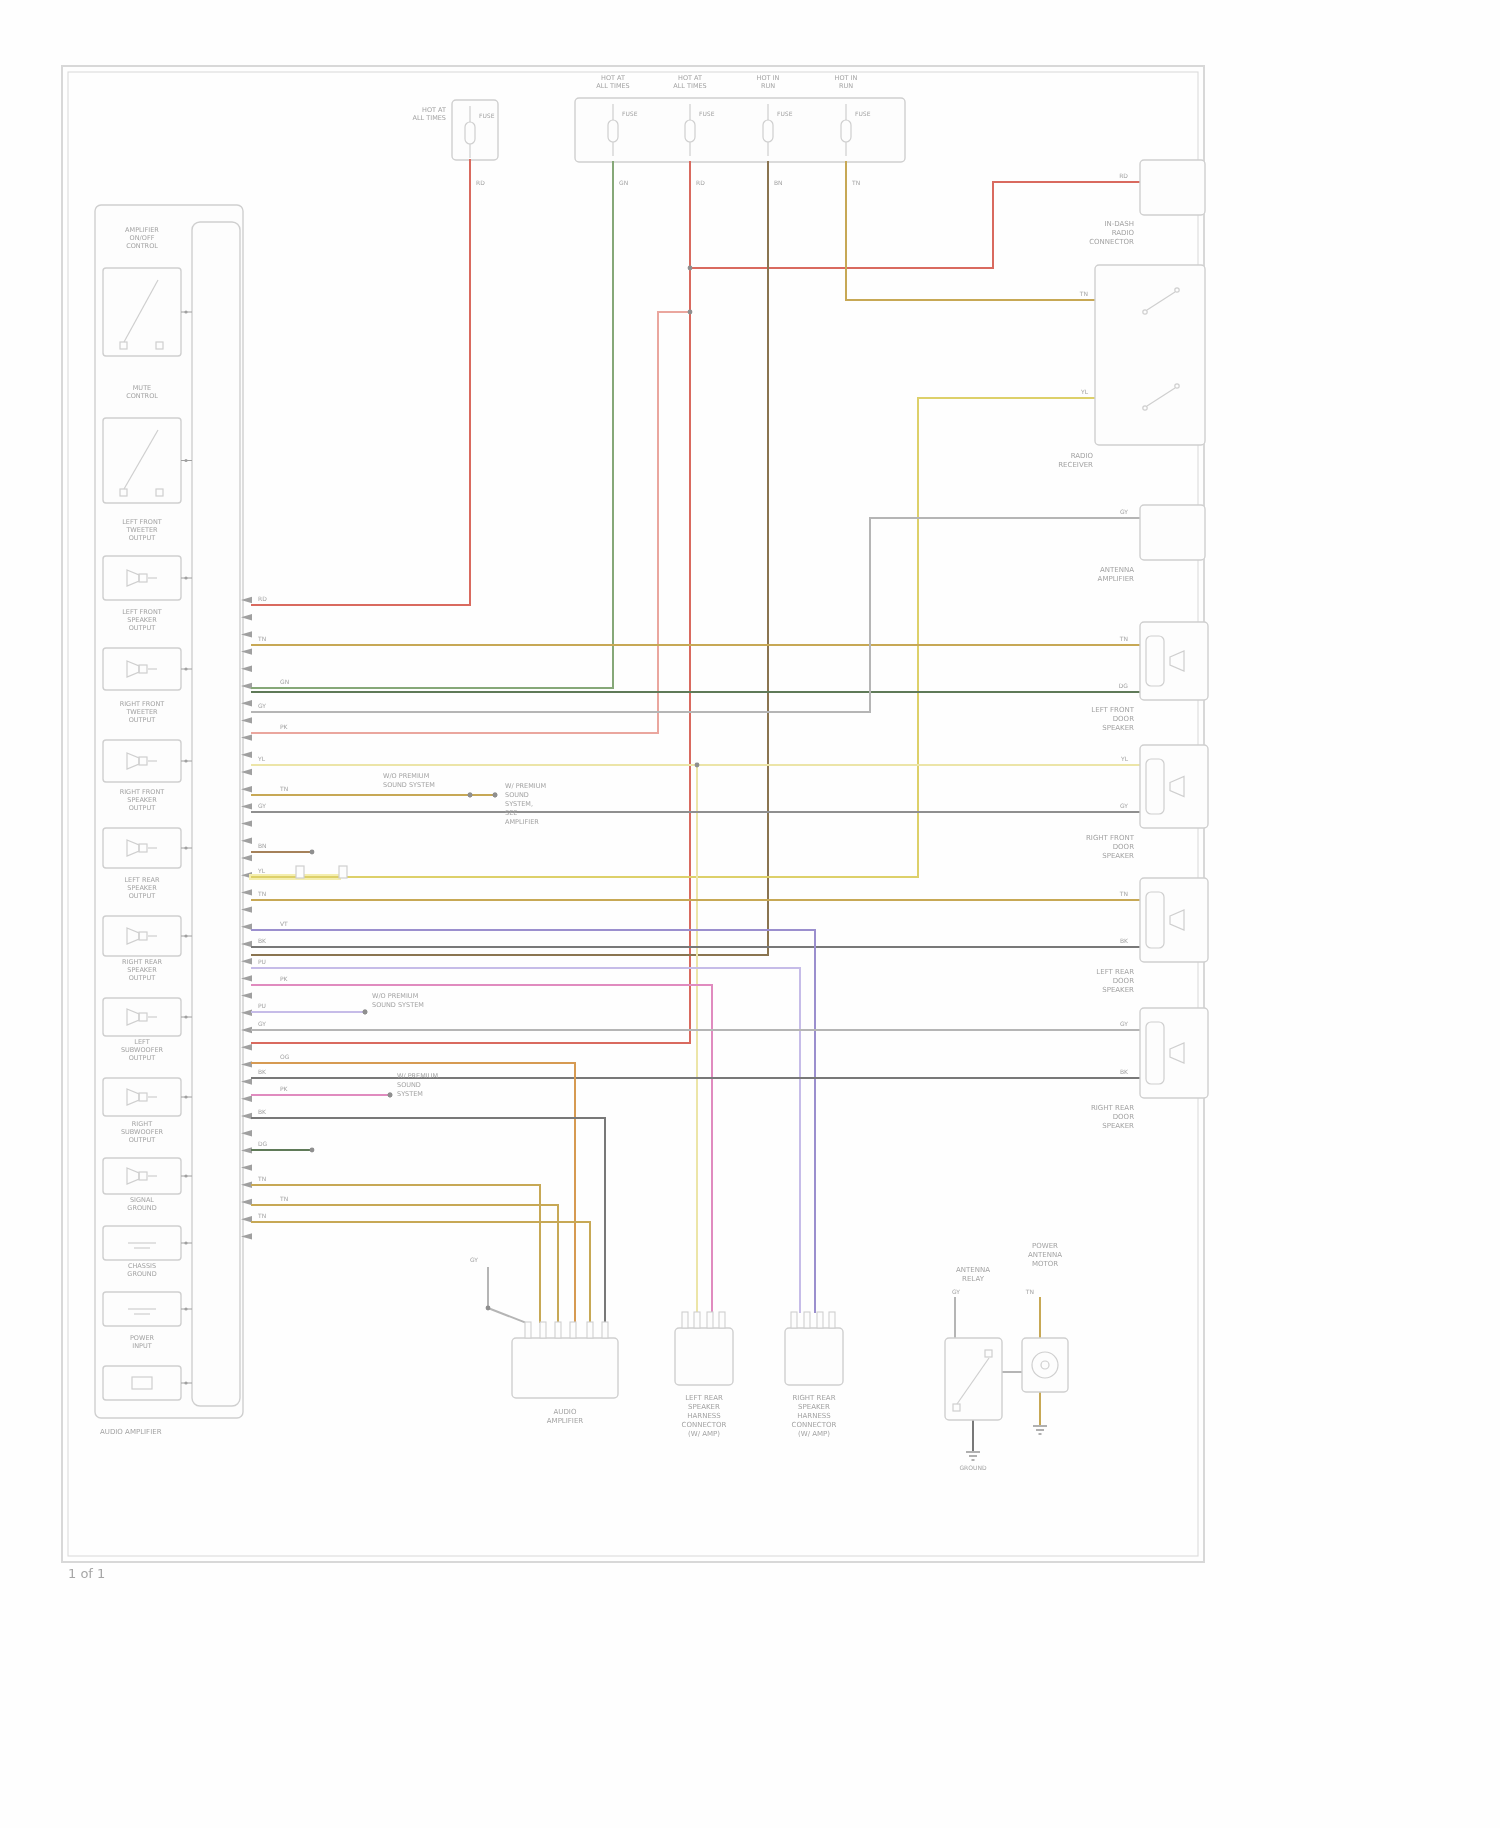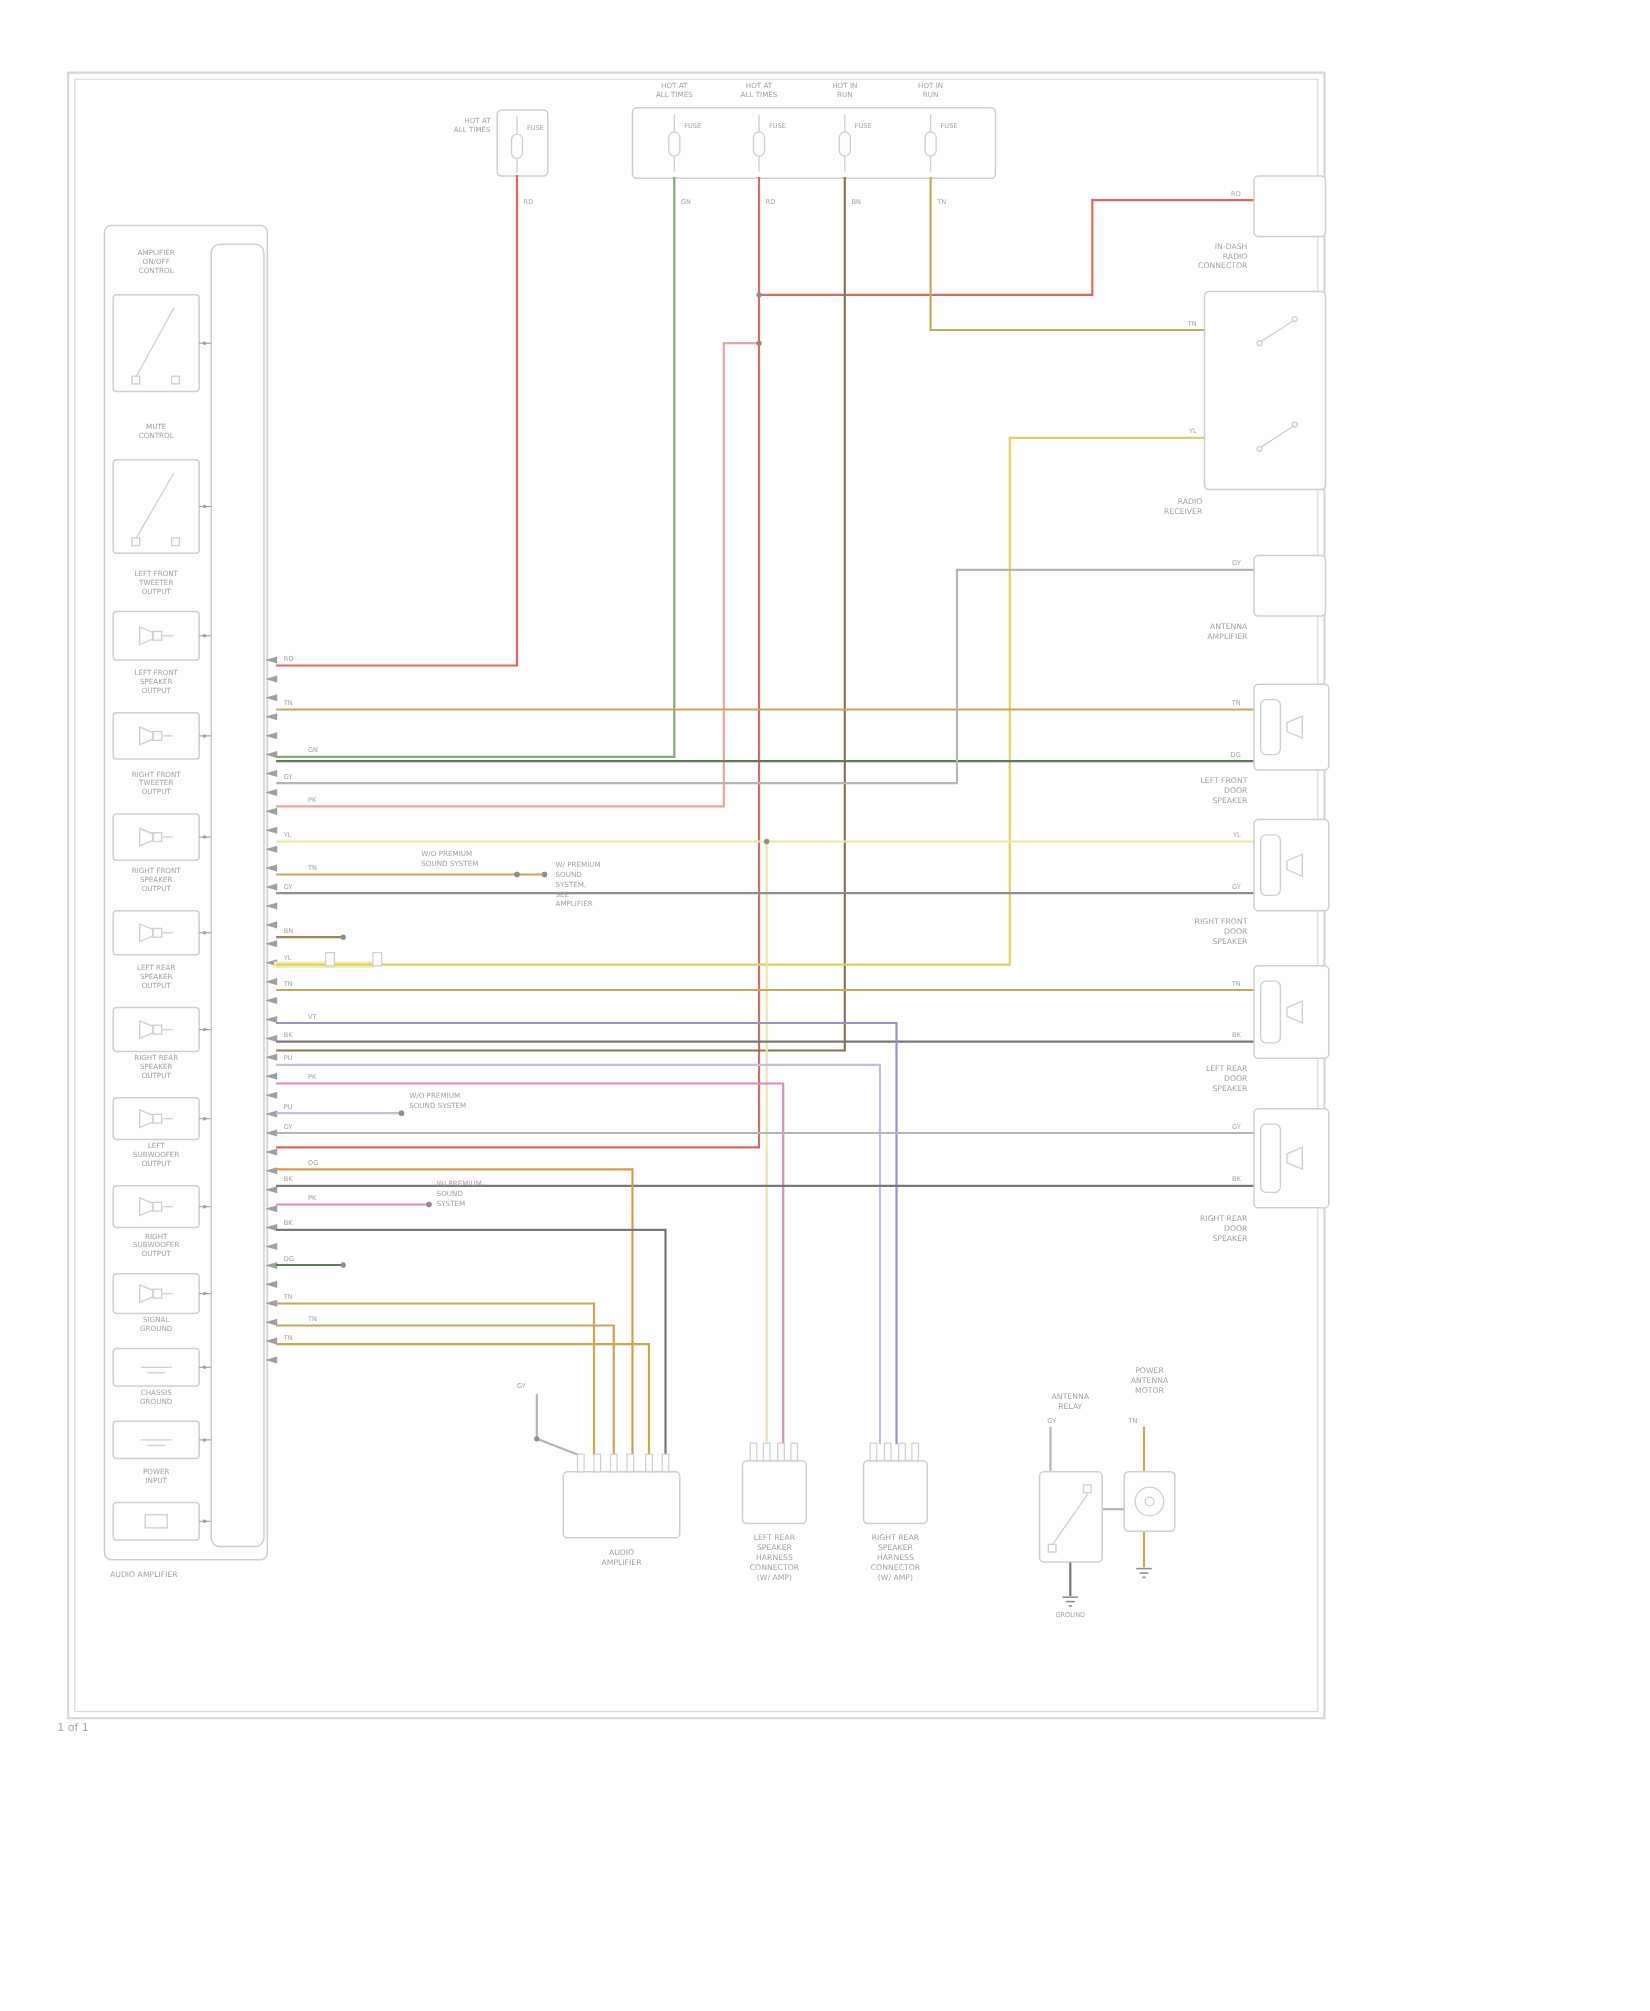--- a/index.html
+++ b/index.html
@@ -1,19 +1,19 @@
 <!DOCTYPE html>
 <html><head>
 <meta charset="utf-8">
 <style>
   html,body{margin:0;padding:0;background:#ffffff;}
   #stage{position:relative;width:1500px;height:1828px;background:#fefefe;overflow:hidden;
          font-family:"DejaVu Sans", sans-serif;}
   #diagram{position:absolute;left:0;top:0;}
-  #page-note{position:absolute;left:52px;top:1566px;font-size:10px;color:#a6a6a6;}
+  #page-note{position:absolute;left:68px;top:1566px;font-size:13px;color:#a6a6a6;}
 </style>
 </head>
 <body>
 
 <div id="stage">
   <svg id="diagram" width="1500" height="1828" viewBox="0 0 1500 1828">
       <rect x="62" y="66" width="1142" height="1496" fill="none" stroke="#d8d8d8" stroke-width="2"></rect>
       <rect x="68" y="72" width="1130" height="1484" fill="none" stroke="#d8d8d8" stroke-width="1"></rect>
       <rect x="95" y="205" width="148" height="1213" rx="6" fill="#fdfdfd" stroke="#cfcfcf" stroke-width="1.4"></rect>
       <rect x="192" y="222" width="48" height="1184" rx="8" fill="#fdfdfd" stroke="#cfcfcf" stroke-width="1.4"></rect>

